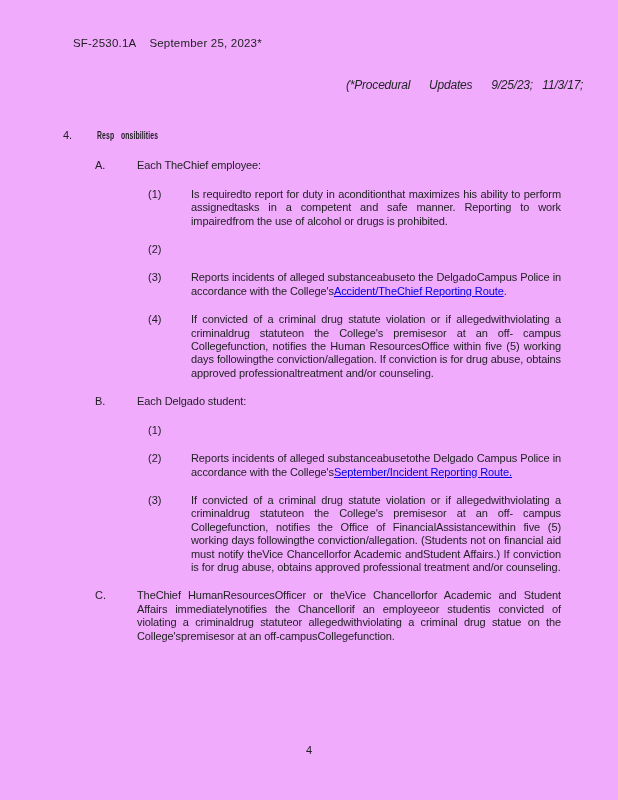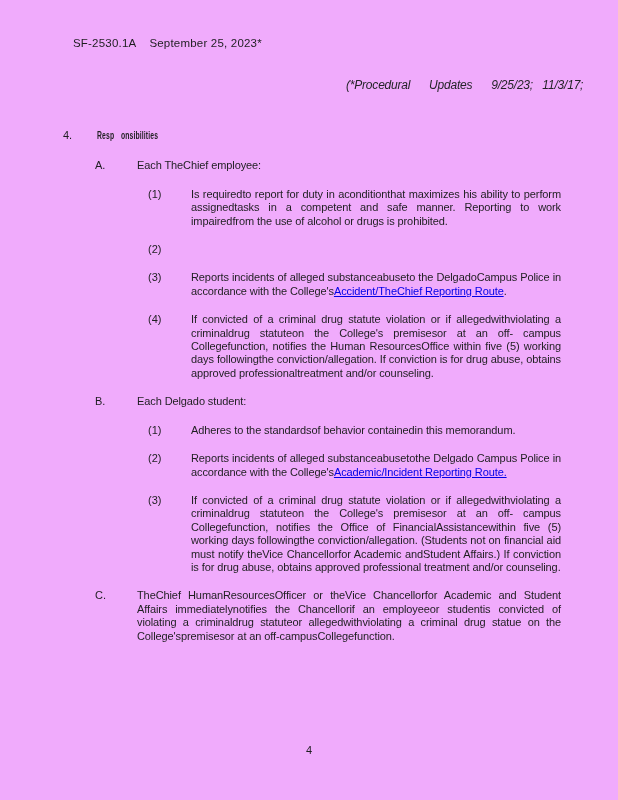--- a/index.html
+++ b/index.html
@@ -89,25 +89,24 @@
     </div>
 
     <div class="sec">
       <div class="shead">
         <span class="sletter">B.</span>
         <span class="sheadtext">Each Delgado student:</span>
       </div>
       <div class="items">
         <div class="item">
           <span class="inum">(1)</span>
-          <div class="itext">Adheres to the standardsof behavior containedin this memorandum.</div>
         </div>
         <div class="item">
           <span class="inum">(2)</span>
-          <div class="itext"><span>Reports incidents of alleged substanceabusetothe Delgado Campus Police in accordance with the College's</span><a href="#" class="link">Academic/Incident Reporting Route.</a><span></span></div>
+          <div class="itext"><span>Reports incidents of alleged substanceabusetothe Delgado Campus Police in accordance with the College's</span><a href="#" class="link">September/Incident Reporting Route.</a><span></span></div>
         </div>
         <div class="item">
           <span class="inum">(3)</span>
           <div class="itext">If convicted of a criminal drug statute violation or if allegedwithviolating a criminaldrug statuteon the College's premisesor at an off- campus Collegefunction, notifies the Office of FinancialAssistancewithin five (5) working days followingthe conviction/allegation. (Students not on financial aid must notify theVice Chancellorfor Academic andStudent Affairs.)  If conviction is for drug abuse, obtains approved professional treatment and/or counseling.</div>
         </div>
       </div>
     </div>
 
     <div class="sec">
       <div class="shead">

